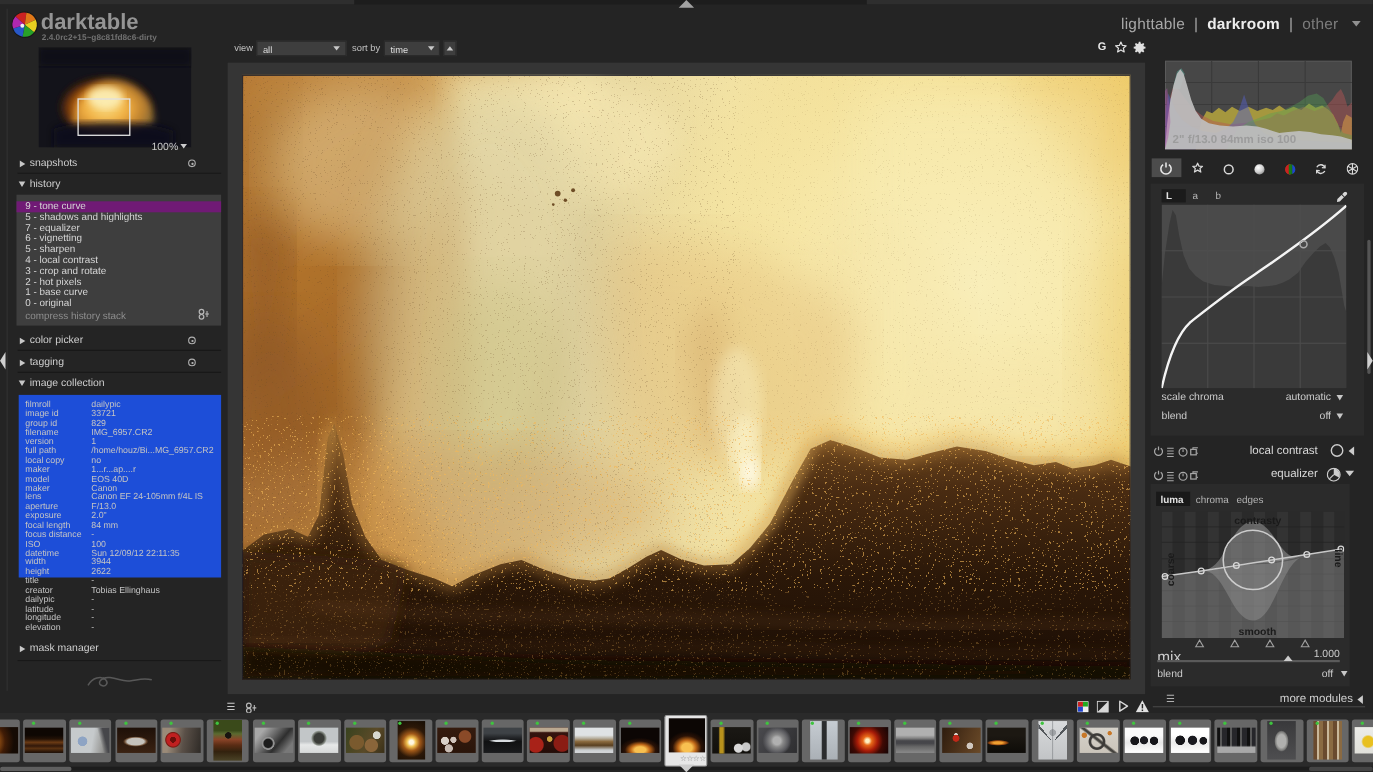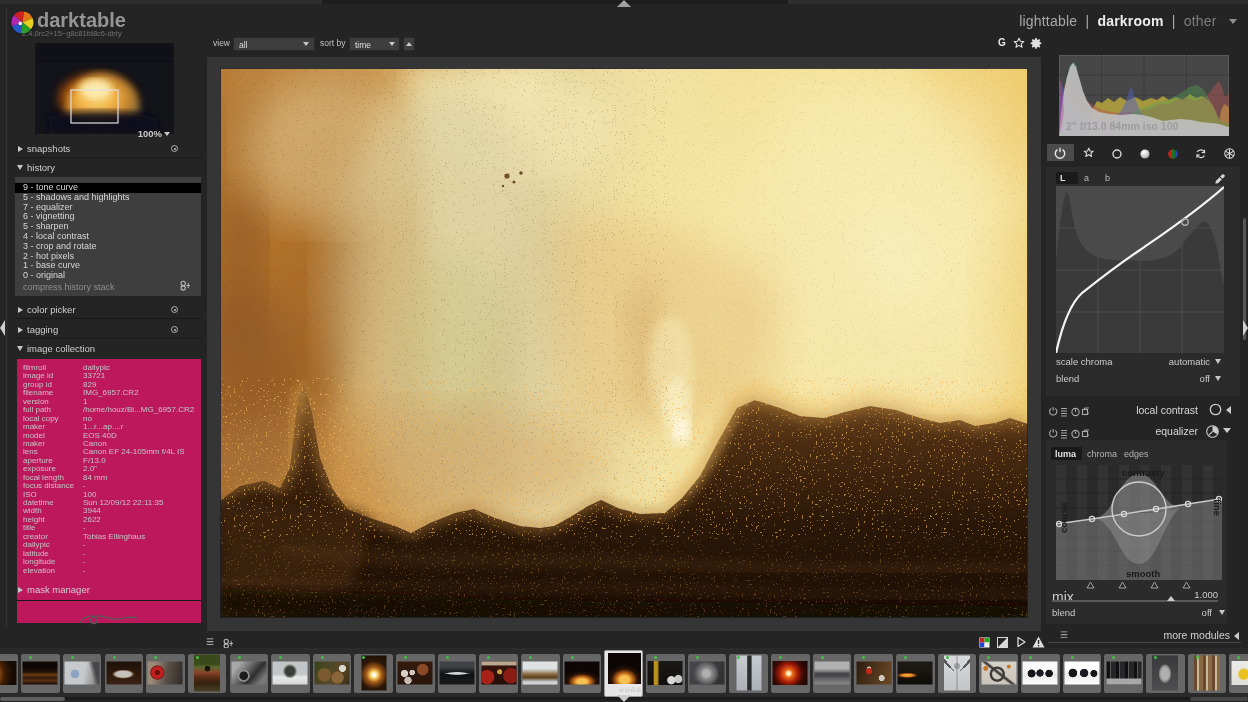--- a/index.html
+++ b/index.html
@@ -6,21 +6,21 @@
 #root{position:absolute;left:0;top:0;width:1248px;height:702px;background:#242424}
 .abs{position:absolute}
 .tri-r9{width:0;height:0;border-top:3.5px solid transparent;border-bottom:3.5px solid transparent;border-left:5px solid #c8c8c8}
 .tri-dn9{width:0;height:0;border-left:3.5px solid transparent;border-right:3.5px solid transparent;border-top:5px solid #c8c8c8}
 
 .sep{position:absolute;left:16px;width:185px;height:1px;background:#181818}
 .sechead{position:absolute;left:27px;font-size:9.5px;color:#cfcfcf}
 .circ-ic{position:absolute;width:7px;height:7px;border:1px solid #b0b0b0;border-radius:50%}
 .circ-ic::after{content:"";position:absolute;left:2px;top:2px;width:1.5px;height:1.5px;background:#b0b0b0;border-radius:50%}
 .hrow{height:9.8px;line-height:9.8px;font-size:9px;color:#d6d6d6;padding-left:8px;white-space:nowrap}
-.hrow.sel{background:#000000}
+.hrow.sel{background:#701a75}
 .irow{height:8.45px;line-height:8.45px;font-size:8px;white-space:nowrap}
 .ik{position:absolute;left:6px;color:#c4c4c4}
 .iv{position:absolute;left:66px;color:#c4c4c4}
 
 .fc{position:absolute;top:653.5px;width:38.5px;height:39px;background:#676767;border-radius:2.5px}
 .fi{position:absolute;left:50%;top:50%;transform:translate(-50%,-50%)}
 .gd{position:absolute;left:8px;top:2.5px;width:3px;height:3px;background:#3ec43e;border-radius:50%}
 .fcsel{position:absolute;top:649.5px;width:39px;height:47.5px;background:#e6e6e6;border-radius:2px;border:1px solid #9a9a9a}
 .fisel{position:absolute;left:2.5px;top:2.5px;width:33px;height:31px}
 .stars{position:absolute;left:5px;top:35px;width:31px;font-size:7px;color:#888;letter-spacing:-0.5px;text-align:right}
@@ -47,21 +47,21 @@
 <path d="M0,0 L-8.5,-7.5 A11 11 0 0 1 1.5,-11 Z" fill="#cc2222"></path>
 <path d="M0,0 L1.5,-11 A11 11 0 0 1 10,-4.5 Z" fill="#e07818"></path>
 <path d="M0,0 L10,-4.5 A11 11 0 0 1 8.5,6.8 Z" fill="#e8d020"></path>
 <path d="M0,0 L8.5,6.8 A11 11 0 0 1 -2,10.8 Z" fill="#28a028"></path>
 <path d="M0,0 L-2,10.8 A11 11 0 0 1 -10.5,3.5 Z" fill="#2858c8"></path>
 <path d="M0,0 L-10.5,3.5 A11 11 0 0 1 -8.5,-7.5 Z" fill="#b028b0"></path>
 </g>
 <circle cx="10.3" cy="13.4" r="1.8" fill="#f0f0f0"></circle>
 </svg>
 <div class="abs" style="left:37px;top:9px;font-size:20px;font-weight:bold;color:#959595">darktable</div>
-<div class="abs" style="left:22px;top:28.5px;font-size:7.5px;font-weight:normal;color:#717171">2.4.0rc2+15~g8c81fd8c6-dirty</div>
+<div class="abs" style="left:38px;top:28.5px;font-size:7.5px;font-weight:bold;color:#717171">2.4.0rc2+15~g8c81fd8c6-dirty</div>
 
 
 <svg class="abs" style="left:35px;top:43px" width="139" height="91" viewBox="0 0 139 91">
 <defs>
 <radialGradient id="navg" cx="0.47" cy="0.52" rx="0.5" ry="0.5">
 <stop offset="0" stop-color="#fdf2c0"></stop>
           <stop offset="0.22" stop-color="#f8d879"></stop>
 <stop offset="0.45" stop-color="#ef9e2e"></stop>
           <stop offset="0.68" stop-color="#9c4f10"></stop>
 <stop offset="0.88" stop-color="#47220c"></stop>
@@ -72,21 +72,21 @@
         </filter>
 </defs>
 <rect width="139" height="91" fill="#13131a"></rect>
 <ellipse cx="64" cy="54" rx="44" ry="29" fill="url(#navg)" filter="url(#navb)"></ellipse>
 <path d="M30,70 C35,52 40,38 55,32 C70,26 85,32 95,42 C104,50 106,62 104,70 C80,76 50,76 30,70 Z" fill="#f3bc50" opacity="0.55" filter="url(#navb)"></path>
 <ellipse cx="61" cy="46" rx="16" ry="10" fill="#fcf0b8" opacity="0.9" filter="url(#navb)"></ellipse>
 <path d="M14,74 C40,66 95,66 122,76 L122,91 L14,91 Z" fill="#10101a" opacity="0.9" filter="url(#navb)"></path>
 <rect x="0" y="0" width="139" height="17" fill="#101016" opacity="0.65" filter="url(#navb)"></rect>
 <rect x="36" y="47" width="47" height="33" fill="none" stroke="#e0e0e0" stroke-width="1.2"></rect>
 </svg>
-<div class="abs" style="left:120px;top:128px;width:50px;text-align:right;font-size:9.5px;font-weight:bold;color:#cccccc">100%<span style="display:inline-block;width:0;height:0;border-left:3.5px solid transparent;border-right:3.5px solid transparent;border-top:4.5px solid #cccccc;vertical-align:1px;margin-left:2px"></span></div>
+<div class="abs" style="left:120px;top:128px;width:50px;text-align:right;font-size:9.5px;font-weight:normal;color:#cccccc">100%<span style="display:inline-block;width:0;height:0;border-left:3.5px solid transparent;border-right:3.5px solid transparent;border-top:4.5px solid #cccccc;vertical-align:1px;margin-left:2px"></span></div>
 
 
 <div class="abs tri-r9" style="left:18px;top:146px"></div>
 <div class="sechead" style="top:143px">snapshots</div>
 <div class="circ-ic" style="left:171px;top:145px"></div>
 <div class="sep" style="top:157px"></div>
 
 
 <div class="abs tri-dn9" style="left:17px;top:165px"></div>
 <div class="sechead" style="top:162px">history</div>
@@ -117,21 +117,21 @@
 <div class="circ-ic" style="left:171px;top:306px"></div>
 <div class="sep" style="top:318px"></div>
 <div class="abs tri-r9" style="left:18px;top:327px"></div>
 <div class="sechead" style="top:324px">tagging</div>
 <div class="circ-ic" style="left:171px;top:326px"></div>
 <div class="sep" style="top:338px"></div>
 
 
 <div class="abs tri-dn9" style="left:17px;top:346px"></div>
 <div class="sechead" style="top:343px">image collection</div>
-<div class="abs" style="left:17px;top:359px;width:184px;height:264px;background:#be185d">
+<div class="abs" style="left:17px;top:359px;width:184px;height:166px;background:#1d4ed8">
 <div style="position:relative;padding-top:5px">
 <div class="irow">
           <span class="ik">filmroll</span>
           <span class="iv">dailypic</span>
         </div>
 <div class="irow">
           <span class="ik">image id</span>
           <span class="iv">33721</span>
         </div>
 <div class="irow">

